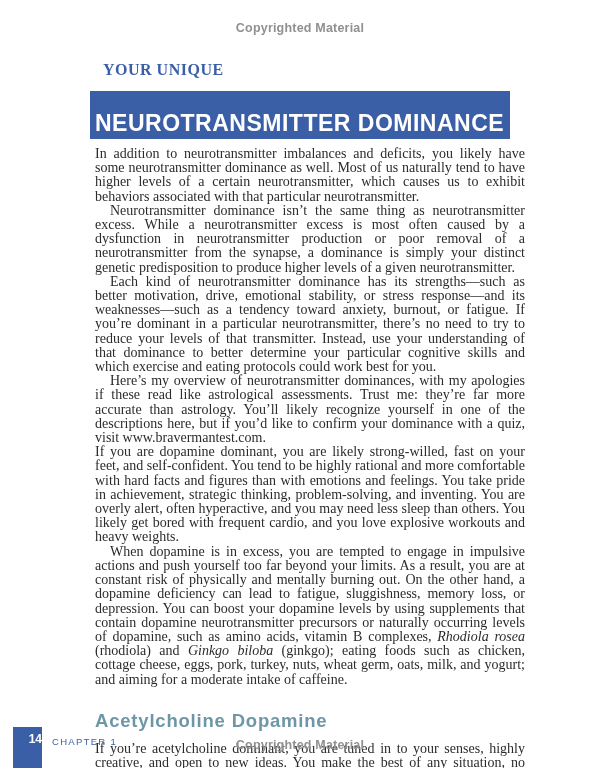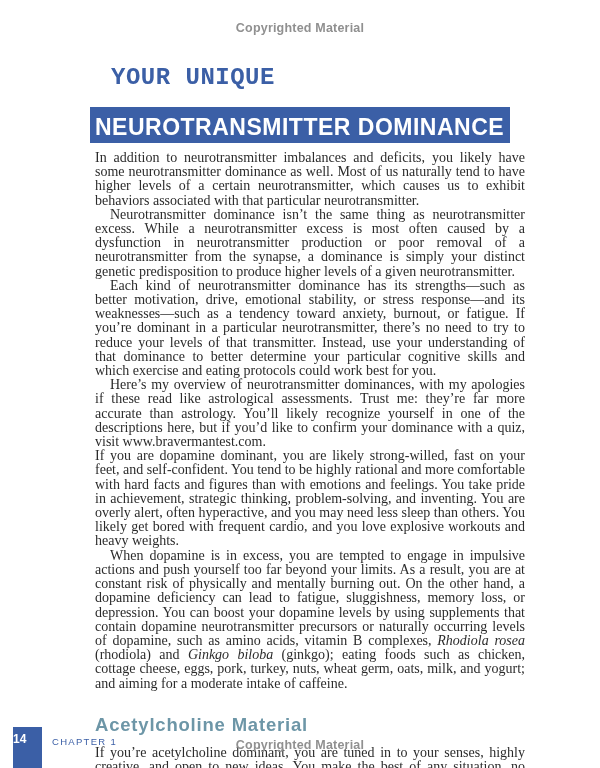--- a/index.html
+++ b/index.html
@@ -9,48 +9,48 @@
   }
   .notice{
     position:absolute;left:0;right:0;text-align:center;
     font-family:"Liberation Sans",sans-serif;font-weight:700;
     font-size:12.5px;color:#909090;letter-spacing:0.2px;
   }
   .notice.top{top:21px;}
   .notice.bottom{bottom:16px;}
   .content{position:absolute;left:95px;top:49px;width:430px;}
   .title-l1{
-    font-family:Liberation Mono, monospace;font-weight:800;
-    font-size:24px;line-height:26px;letter-spacing:0.5px;
-    color:var(--blue);margin:16px;
+    font-family:Liberation Serif, serif;font-weight:800;
+    font-size:16px;line-height:26px;letter-spacing:0.5px;
+    color:var(--blue);margin:8px;
   }
   .title-l2-wrap{margin:1px 0 0 -5px;}
   .title-l2{
     display:inline-block;background:var(--blue);color:#ffffff;
     font-family:"Liberation Sans",sans-serif;font-weight:800;
     font-size:23px;line-height:25px;letter-spacing:0.5px;
-    padding:8px 6px 3px 5px;
+    padding:20px 6px 3px 5px;
   }
   .body-block{margin-top:8px;}
   p.body-p{
     margin:0;font-size:14px;line-height:14.2px;text-align:justify;
     color:#2b2b2b;
   }
   p.body-p.indent{text-indent:15px;}
   h2.section-heading{
     font-family:"Liberation Sans",sans-serif;font-weight:800;
     font-size:18.5px;line-height:20px;letter-spacing:0.8px;
     color:var(--teal);margin:24px 0 11px 0;
   }
   .page-box{
     position:absolute;left:13px;bottom:0;width:29px;height:41px;
     background:var(--blue);
   }
   .page-box .num{
-    display:block;margin-top:5px;text-align:left;color:#ffffff;
+    display:block;margin-top:5px;text-align:right;color:#ffffff;
     font-family:"Liberation Sans",sans-serif;font-weight:700;font-size:12px;
   }
   .chapter-label{
     position:absolute;left:52px;bottom:21px;
     font-family:"Liberation Sans",sans-serif;font-weight:400;
     font-size:9.5px;letter-spacing:1.3px;color:var(--blue);
   }
   em{font-style:italic;margin-top:20px;}
 </style>
 </head>
@@ -69,21 +69,21 @@
     <div class="body-block">
         <p class="body-p"><span>In addition to neurotransmitter imbalances and deficits, you likely have some neurotransmitter dominance as well. Most of us naturally tend to have higher levels of a certain neurotransmitter, which causes us to exhibit behaviors associated with that particular neurotransmitter.</span></p>
         <p class="body-p indent"><span>Neurotransmitter dominance isn’t the same thing as neurotransmitter excess. While a neurotransmitter excess is most often caused by a dysfunction in neurotransmitter production or poor removal of a neurotransmitter from the synapse, a dominance is simply your distinct genetic predisposition to produce higher levels of a given neurotransmitter.</span></p>
         <p class="body-p indent"><span>Each kind of neurotransmitter dominance has its strengths—such as better motivation, drive, emotional stability, or stress response—and its weaknesses—such as a tendency toward anxiety, burnout, or fatigue. If you’re dominant in a particular neurotransmitter, there’s no need to try to reduce your levels of that transmitter. Instead, use your understanding of that dominance to better determine your particular cognitive skills and which exercise and eating protocols could work best for you.</span></p>
         <p class="body-p indent"><span>Here’s my overview of neurotransmitter dominances, with my apologies if these read like astrological assessments. Trust me: they’re far more accurate than astrology. You’ll likely recognize yourself in one of the descriptions here, but if you’d like to confirm your dominance with a quiz, visit www.bravermantest.com.</span></p>
       </div>
 
     <div>
         <p class="body-p"><span>If you are dopamine dominant, you are likely strong-willed, fast on your feet, and self-confident. You tend to be highly rational and more comfortable with hard facts and figures than with emotions and feelings. You take pride in achievement, strategic thinking, problem-solving, and inventing. You are overly alert, often hyperactive, and you may need less sleep than others. You likely get bored with frequent cardio, and you love explosive workouts and heavy weights.</span></p>
         <p class="body-p indent"><span>When dopamine is in excess, you are tempted to engage in impulsive actions and push yourself too far beyond your limits. As a result, you are at constant risk of physically and mentally burning out. On the other hand, a dopamine deficiency can lead to fatigue, sluggishness, memory loss, or depression. You can boost your dopamine levels by using supplements that contain dopamine neurotransmitter precursors or naturally occurring levels of dopamine, such as amino acids, vitamin B complexes, </span><em>Rhodiola rosea</em><span> (rhodiola) and </span><em>Ginkgo biloba</em><span> (ginkgo); eating foods such as chicken, cottage cheese, eggs, pork, turkey, nuts, wheat germ, oats, milk, and yogurt; and aiming for a moderate intake of caffeine.</span></p>
-        <h2 class="section-heading">Acetylcholine Material</h2>
+        <h2 class="section-heading">Acetylcholine Dopamine</h2>
         <p class="body-p"><span>If you’re acetylcholine dominant, you are tuned in to your senses, highly creative, and open to new ideas. You make the best of any situation, no matter how bad it may be. You can stick to the same workout program for a long time because you can sink your teeth into routines, but you are also flexible, creative, and spontaneous. You enjoy activities involving words, ideas, and communication—many artists and actors are acetylcholine dominant. You can handle high intensity and high volume, but your body needs more rest to recover. You are extremely social, charismatic, and</span></p>
       </div>
   </div>
 
   <div class="page-box">
     <span class="num">14</span>
   </div>
   <div class="chapter-label">CHAPTER 1</div>
   <div class="notice bottom">Copyrighted Material</div>
 

